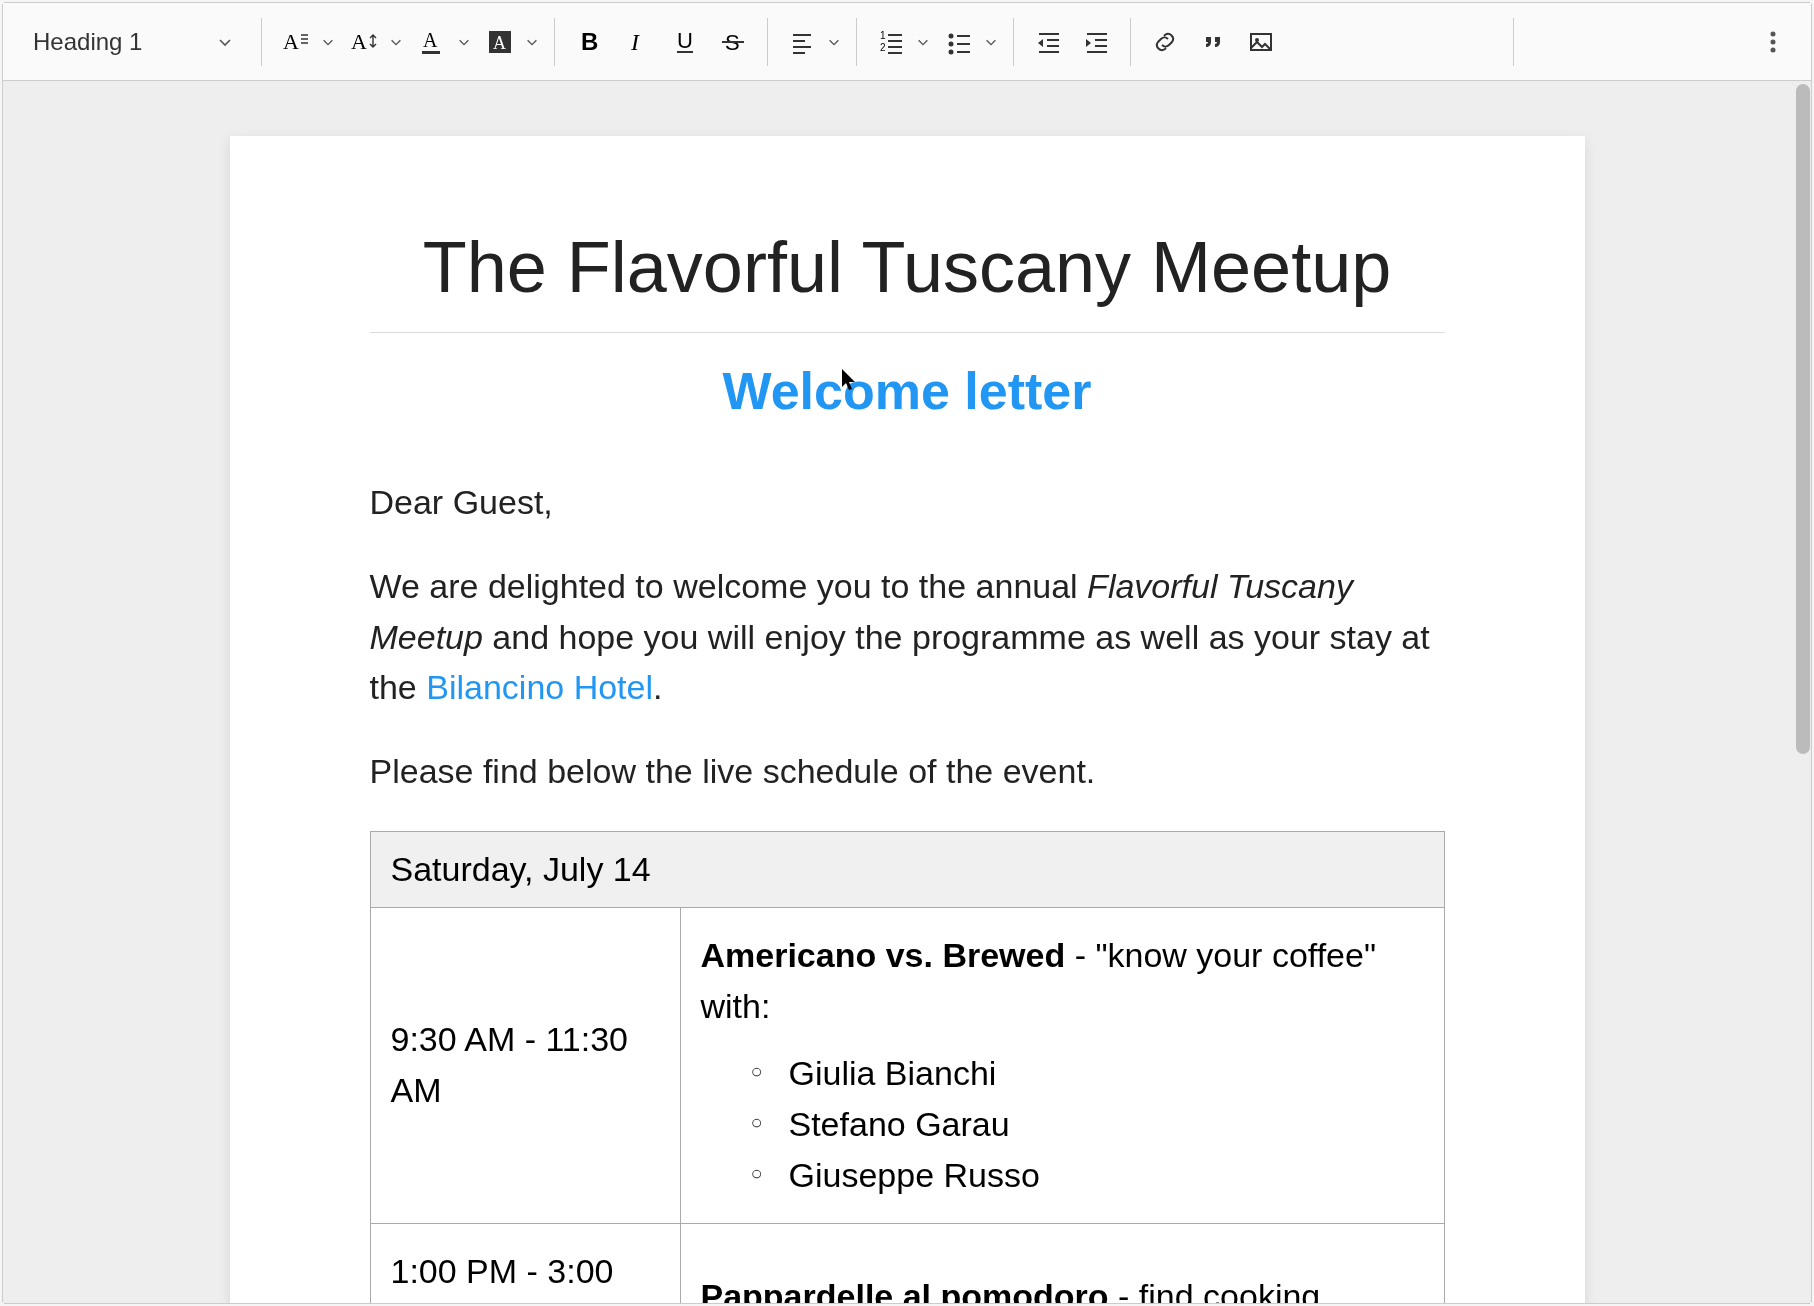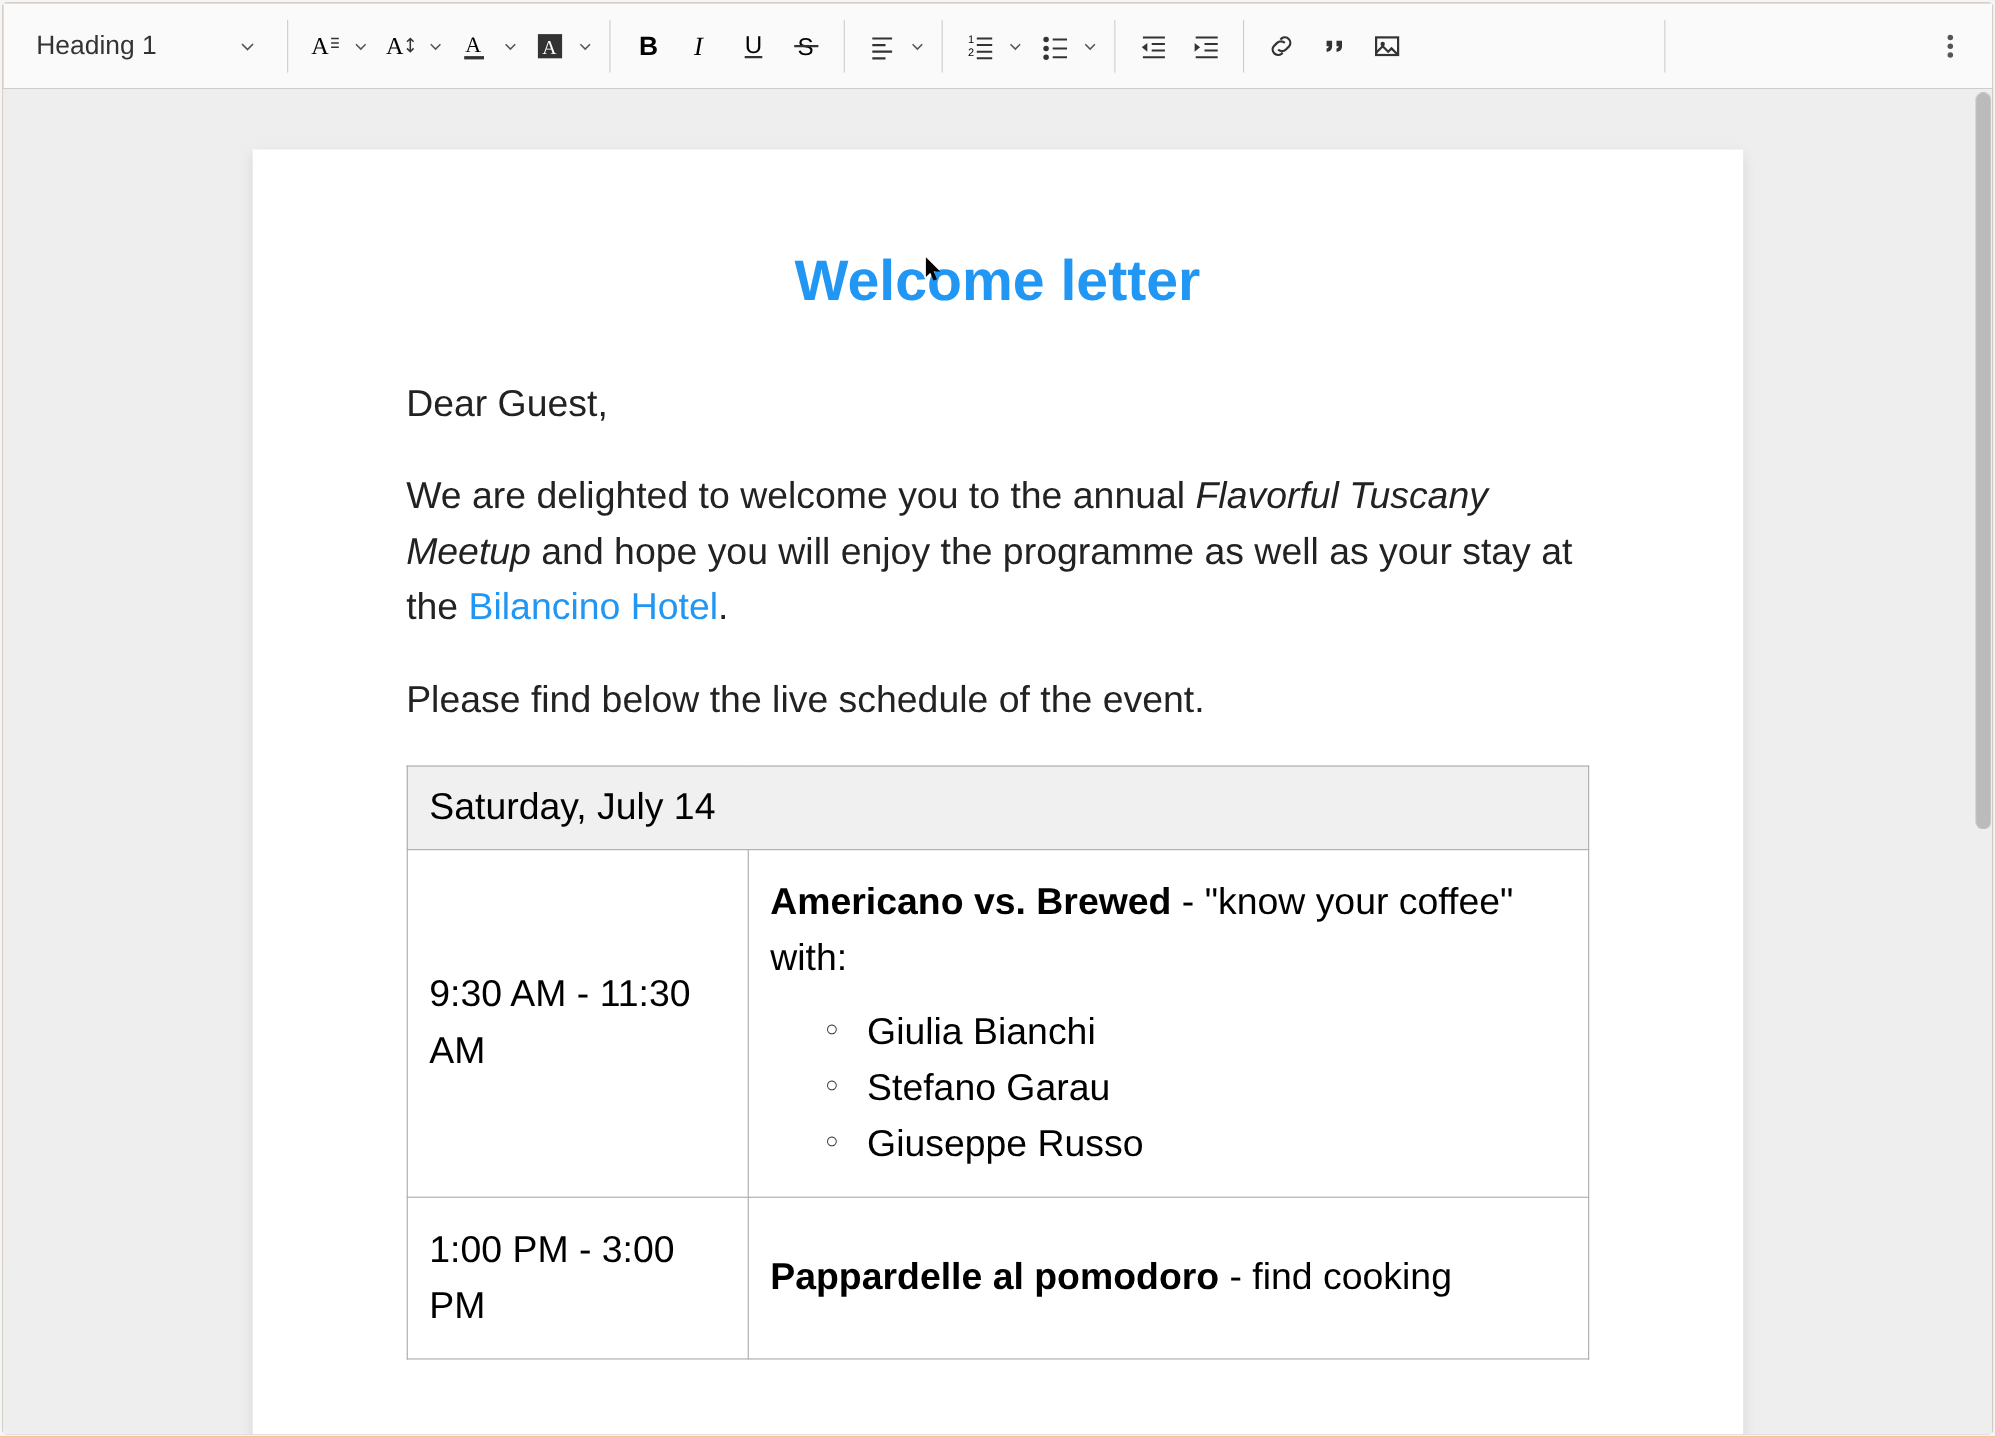--- a/index.html
+++ b/index.html
@@ -9,21 +9,21 @@
     }
     body {
       font-family: -apple-system, BlinkMacSystemFont, "Segoe UI", Helvetica, Arial, sans-serif;
       background: #f5f5f5;
       width: 1814px;
       height: 1306px;
       overflow: hidden;
       position: relative;
     }
     .editor-container {
-      background: #f97316;
+      background: #0c4a6e;
       border: 1px solid #ccc;
       border-radius: 4px;
       margin: 2px;
       height: calc(100% - 4px);
       display: flex;
       flex-direction: column;
     }
     .toolbar {
       display: flex;
       align-items: center;
@@ -386,20 +386,21 @@
       <svg width="8" height="26" viewBox="0 0 8 26">
           <circle cx="4" cy="5" r="2.5" fill="#555"></circle>
           <circle cx="4" cy="13" r="2.5" fill="#555"></circle>
           <circle cx="4" cy="21" r="2.5" fill="#555"></circle>
         </svg>
     </div>
   </div>
 
   <div class="editor-body">
     <div class="page">
+      <h1 class="doc-title">The Flavorful Tuscany Meetup</h1>
       <h2 class="doc-subtitle">
         <span class="cursor-arrow">
           <svg width="18" height="26" viewBox="0 0 18 26">
               <path d="M2 2l0 18 4-4 3 7 3-1-3-7 6 0z" fill="#000"></path>
             </svg>
         </span>
         <span>Welcome letter</span>
       </h2>
       <p class="doc-p">Dear Guest,</p>
       <p class="doc-p">

